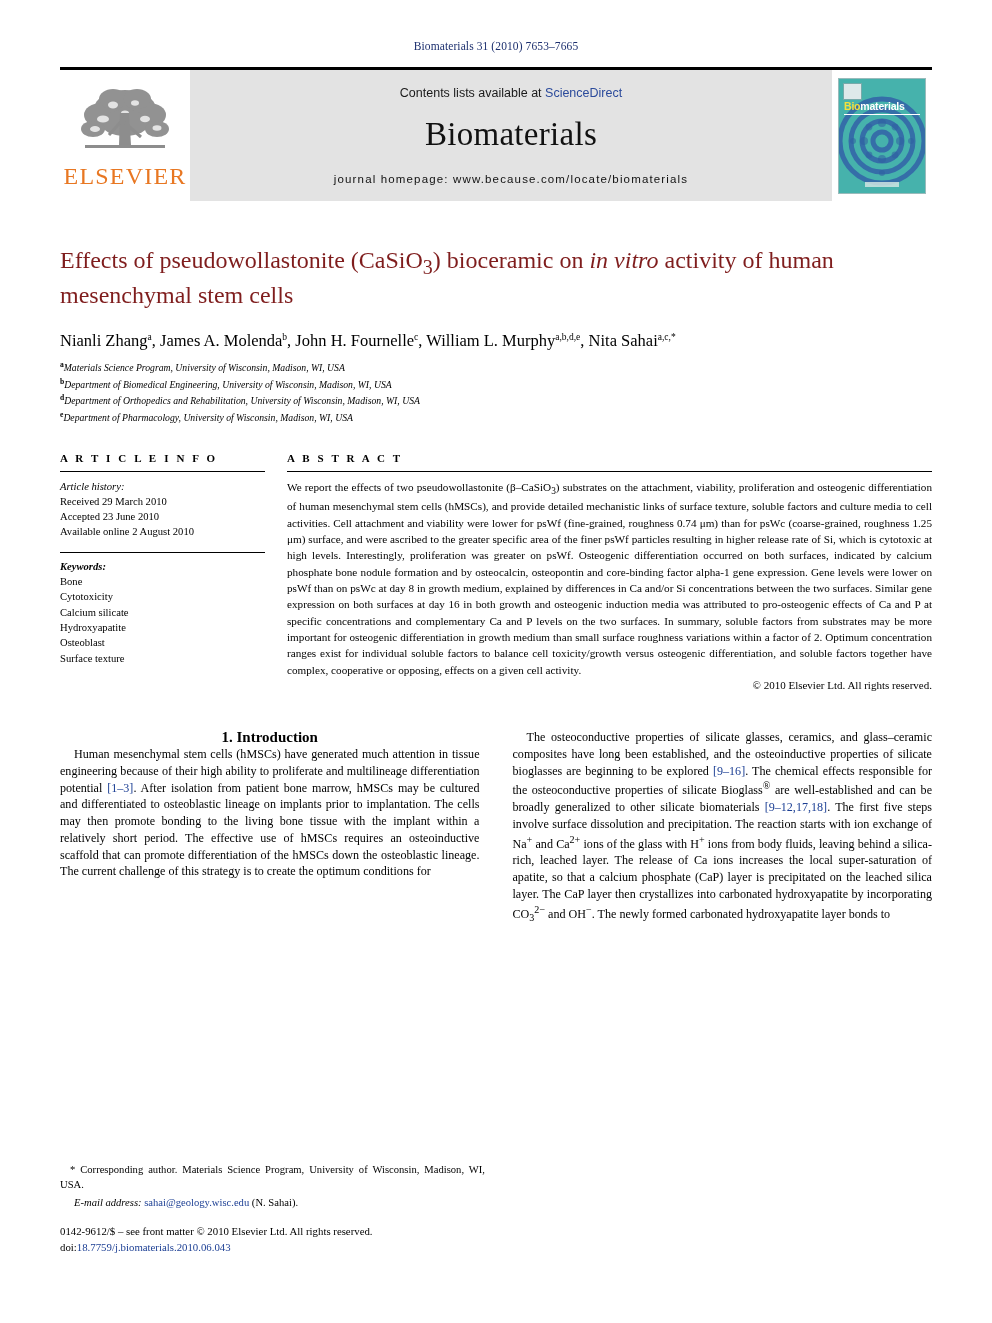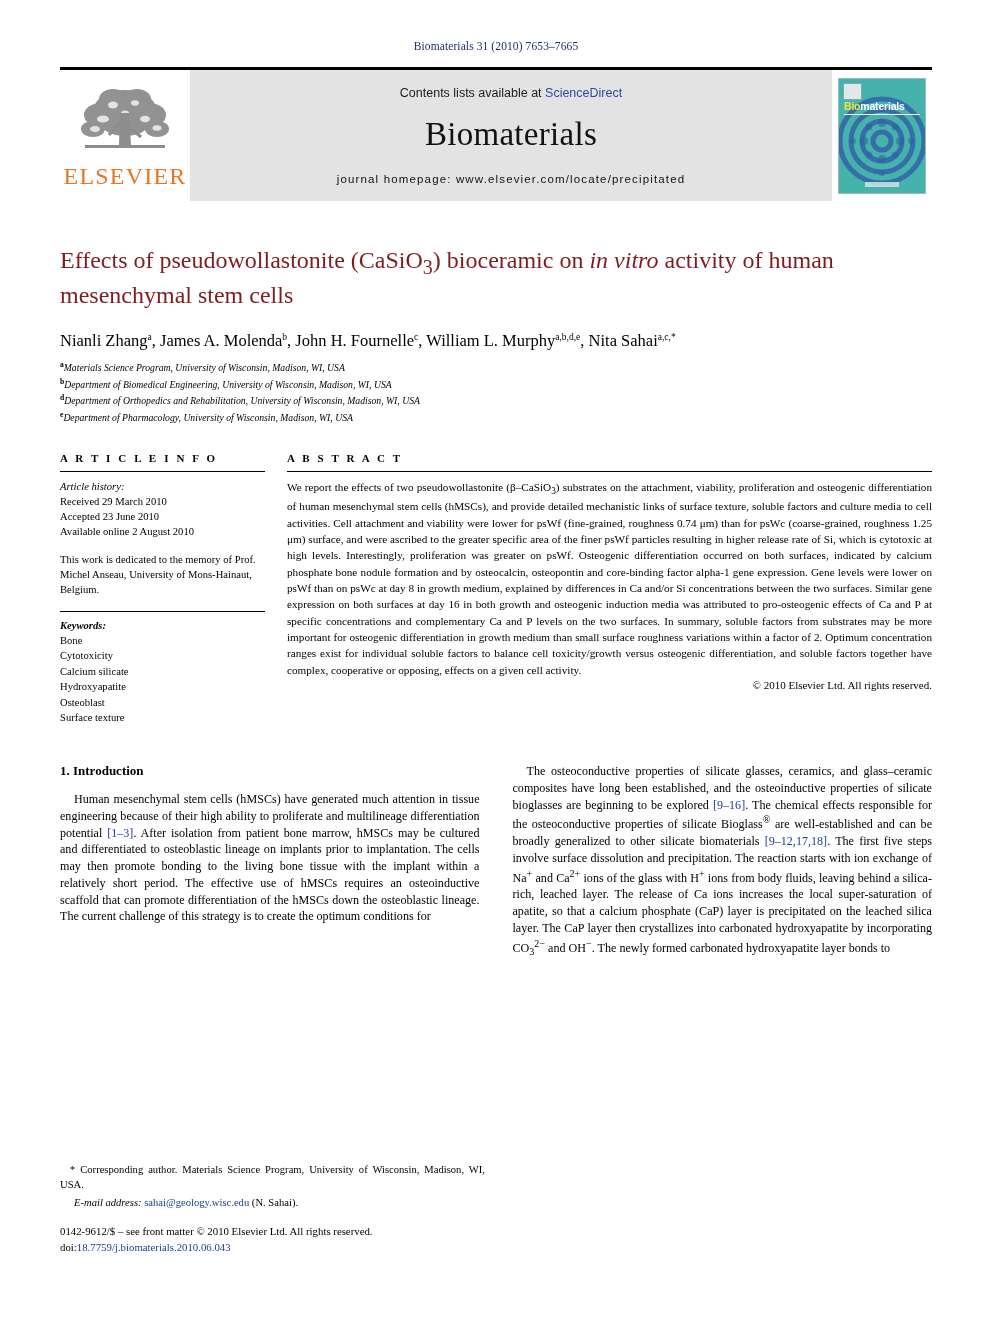--- a/index.html
+++ b/index.html
@@ -195,23 +195,24 @@
 
   
   .body-cols {
     margin-top: 38px;
     display: flex;
     gap: 33px;
   }
   .bcol { flex: 1 1 0; min-width: 0; }
   h2.sec-title {
     font-family: "Liberation Serif", serif;
-    font-size: 13px;
+    font-size: 15px;
     font-weight: bold;
-    margin: 0 0 12px 0;
+    margin: 0 0 0 0;
+    text-align: center;
   }
   .para {
     font-size: 12.1px;
     line-height: 1.385;
     text-align: justify;
     text-indent: 14px;
     margin: 0;
   }
   .para + .para { margin-top: 0; }
   a.cite, .cite {
@@ -269,21 +270,21 @@
         <path d="M47 30 L46 62 L58 62 L56 30 Z" fill="#8d8d8d"></path>
         <path d="M52 34 L36 52 M52 40 L68 54" stroke="#8d8d8d" stroke-width="3" fill="none"></path>
         <rect x="12" y="62" width="80" height="3" fill="#8d8d8d"></rect>
       </svg>
       <div class="elsevier-word">ELSEVIER</div>
     </div>
 
     <div class="center-box">
       <div class="contents-line"><span>Contents lists available at </span><span class="sd">ScienceDirect</span></div>
       <div class="journal-name">Biomaterials</div>
-      <div class="homepage-line">journal homepage: www.elsevier.com/locate/precipitated</div>
+      <div class="homepage-line">journal homepage: www.because.com/locate/biomaterials</div>
     </div>
 
     <div class="cover-box">
       <div class="cover-thumb">
         <svg width="86" height="114" viewBox="0 0 86 114" style="position:absolute;top:0;left:0;">
           <rect width="86" height="114" fill="#46b2ac"></rect>
           <g fill="none" stroke="#2e52a8" stroke-width="5" opacity="0.85">
             <circle cx="43" cy="62" r="9"></circle>
             <circle cx="43" cy="62" r="20"></circle>
             <circle cx="43" cy="62" r="31"></circle>
@@ -331,21 +332,20 @@
   <div class="infoabs">
 
     <div class="col-info">
       <div class="sec-head">A R T I C L E   I N F O</div>
       <div class="rule"></div>
       <div class="info-body">
         <div class="lbl">Article history:</div>
         <div>Received 29 March 2010</div>
         <div>Accepted 23 June 2010</div>
         <div>Available online 2 August 2010</div>
-        <div class="dedication">This work is dedicated to the memory of Prof. Michel Anseau, University of Mons-Hainaut, Belgium.</div>
       </div>
       <div class="kw-rule"></div>
       <div class="kw-body">
         <div class="lbl">Keywords:</div>
         <div>Bone</div>
         <div>Cytotoxicity</div>
         <div>Calcium silicate</div>
         <div>Hydroxyapatite</div>
         <div>Osteoblast</div>
         <div>Surface texture</div>

